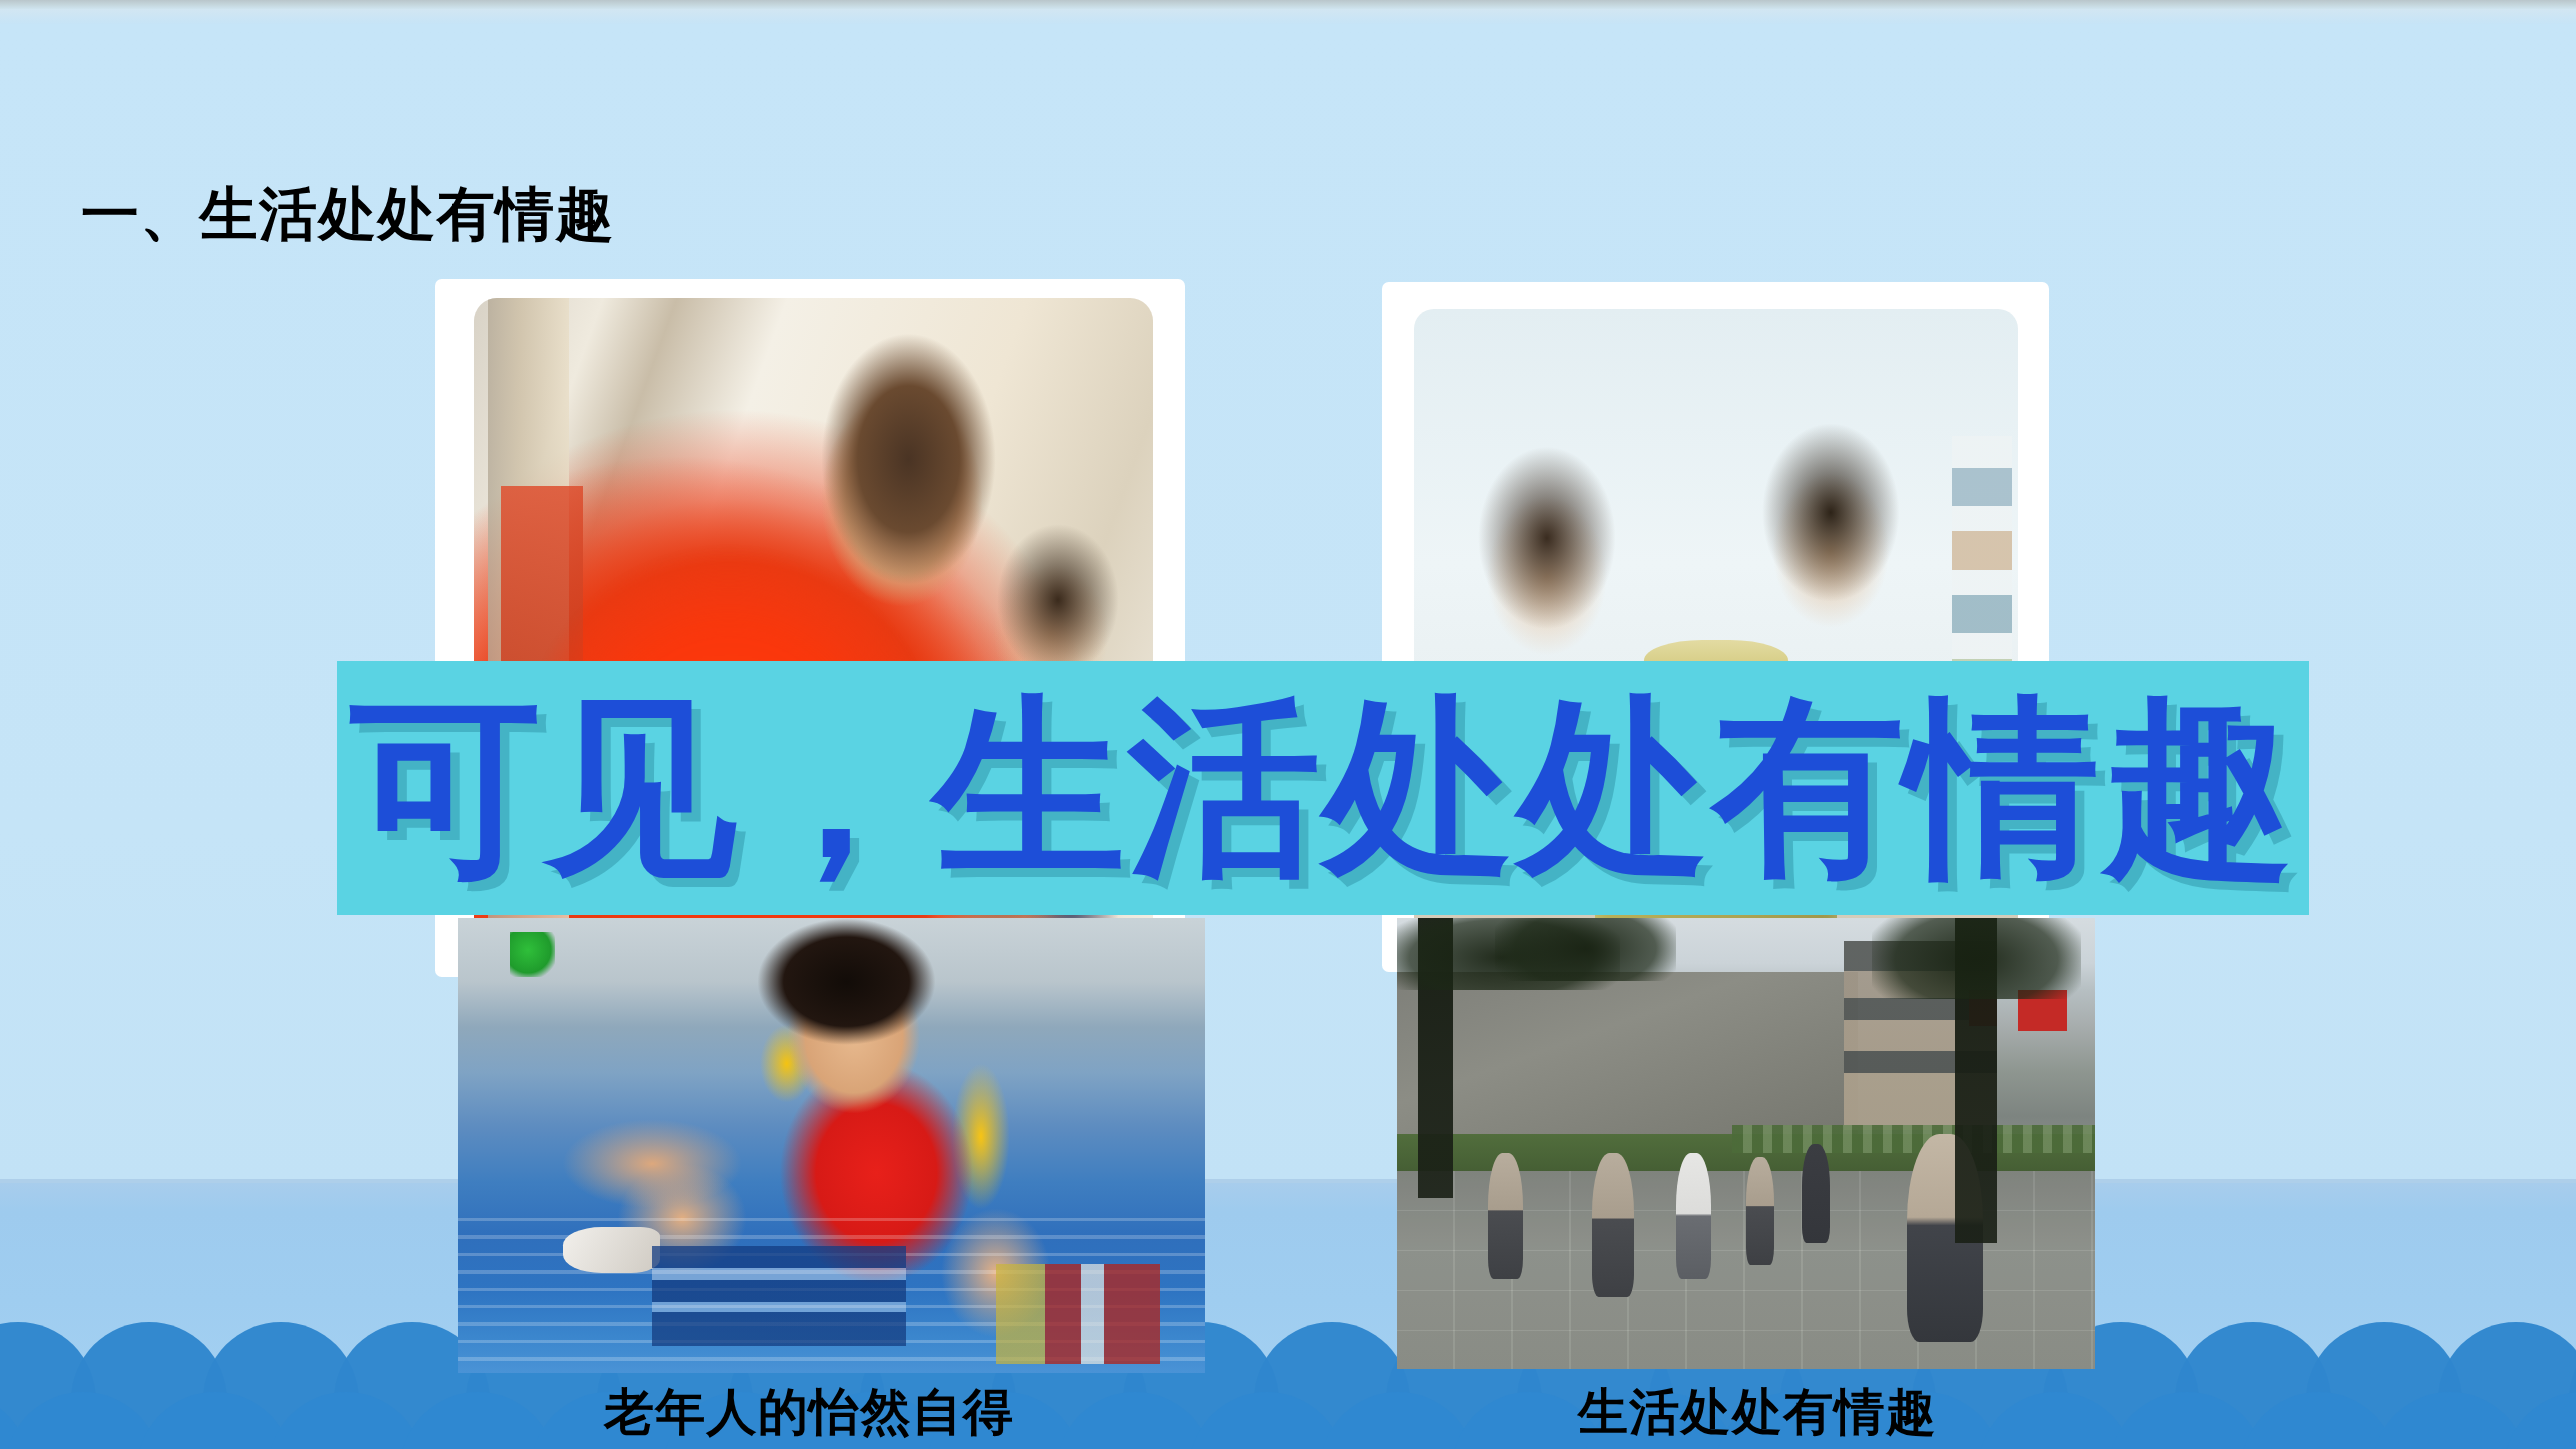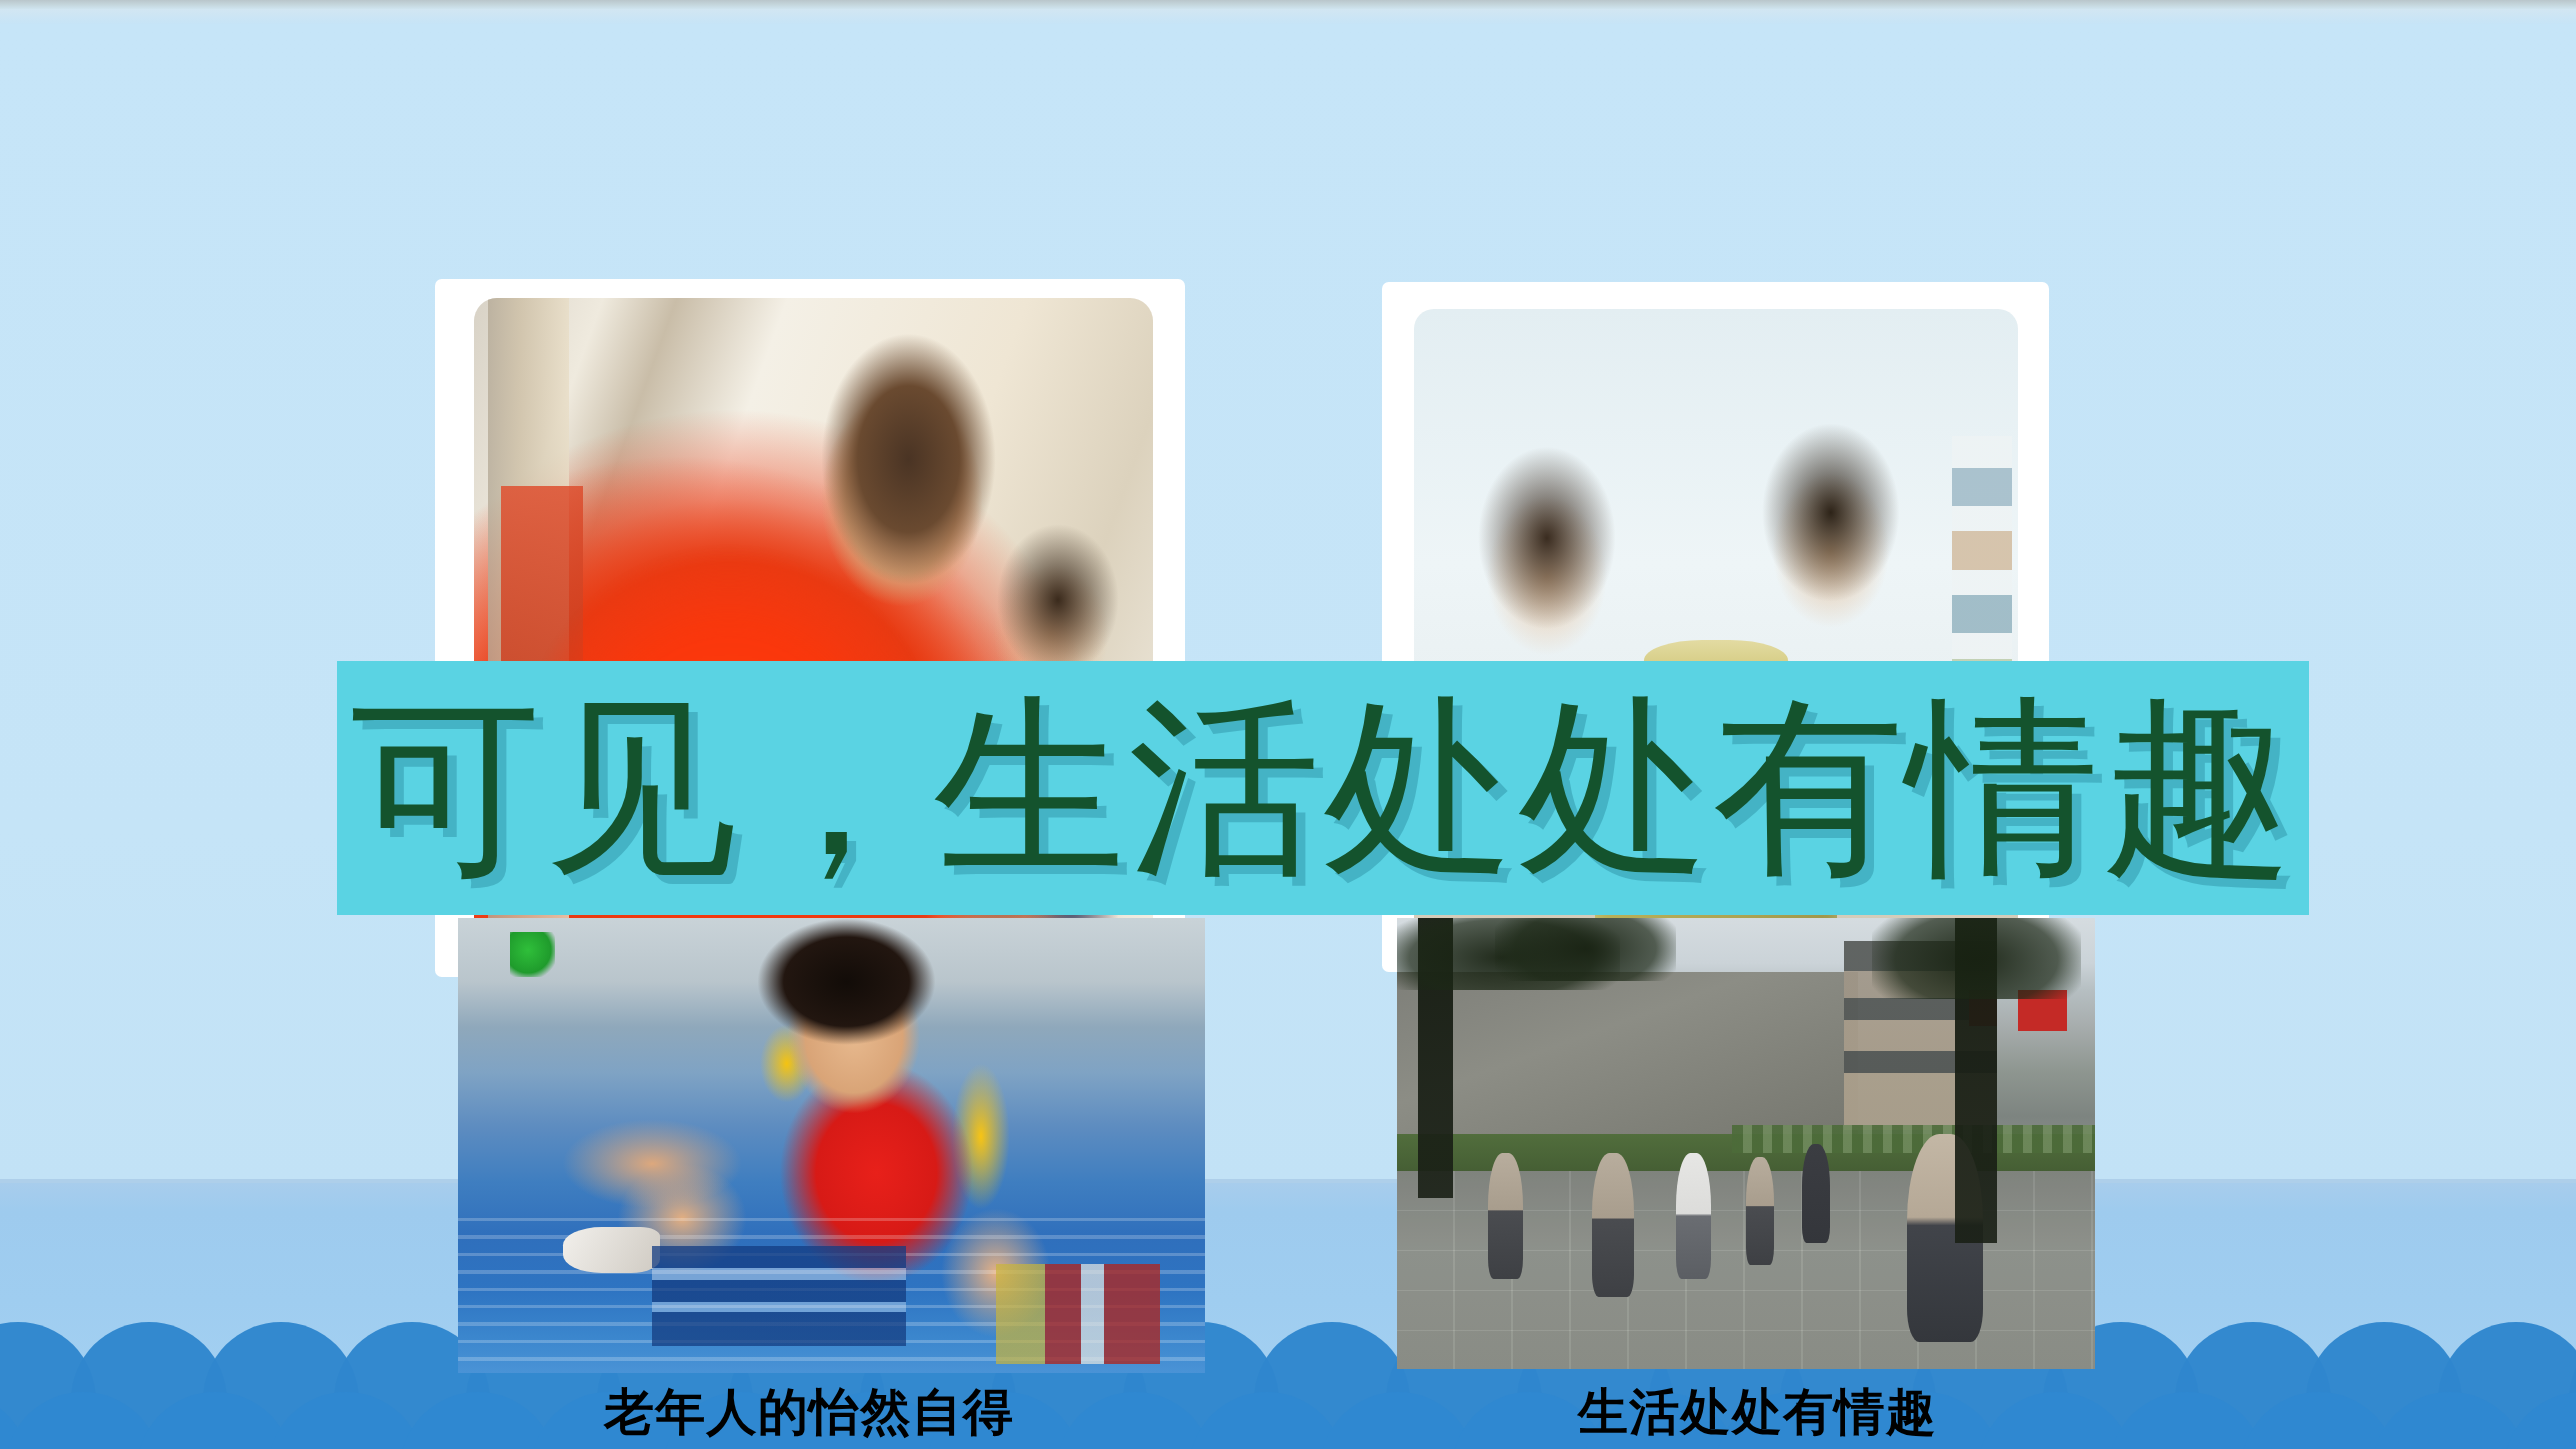--- a/index.html
+++ b/index.html
@@ -435,23 +435,23 @@
     position: absolute;
     left: 337px; top: 661px;
     width: 1972px; height: 254px;
     background: #5ad3e3;
     display: flex;
     align-items: center;
     justify-content: center;
     z-index: 40;
   }
   #banner-text {
-    color: #14532d;
+    color: #1d4ed8;
     font-size: 192px;
-    font-weight: 400;
+    font-weight: 700;
     line-height: 1;
     letter-spacing: 2.7px;
     white-space: nowrap;
     text-shadow: 9.4px 9.4px 0 rgba(30,120,140,0.35);
     font-family: "DejaVu Sans", "Liberation Sans", sans-serif;
   }
 
   
   #section-title {
     position: absolute;
@@ -529,20 +529,21 @@
       <div class="arch" style="left: 1583px;"></div>
       <div class="arch" style="left: 1715px;"></div>
       <div class="arch" style="left: 1846px;"></div>
       <div class="arch" style="left: 1978px;"></div>
       <div class="arch" style="left: 2109px;"></div>
       <div class="arch" style="left: 2241px;"></div>
       <div class="arch" style="left: 2372px;"></div>
       <div class="arch" style="left: 2504px;"></div>
     </div>
 
+  <div id="section-title">一、生活处处有情趣</div>
 
   <div class="photo-frame rounded" id="photo-papercut">
     <div class="photo-inner">
       <div class="pc-strip"></div>
       <div class="pc-redpanel"></div>
       <div class="pc-flower"></div>
       <div class="pc-flower-detail"></div>
     </div>
   </div>
 

